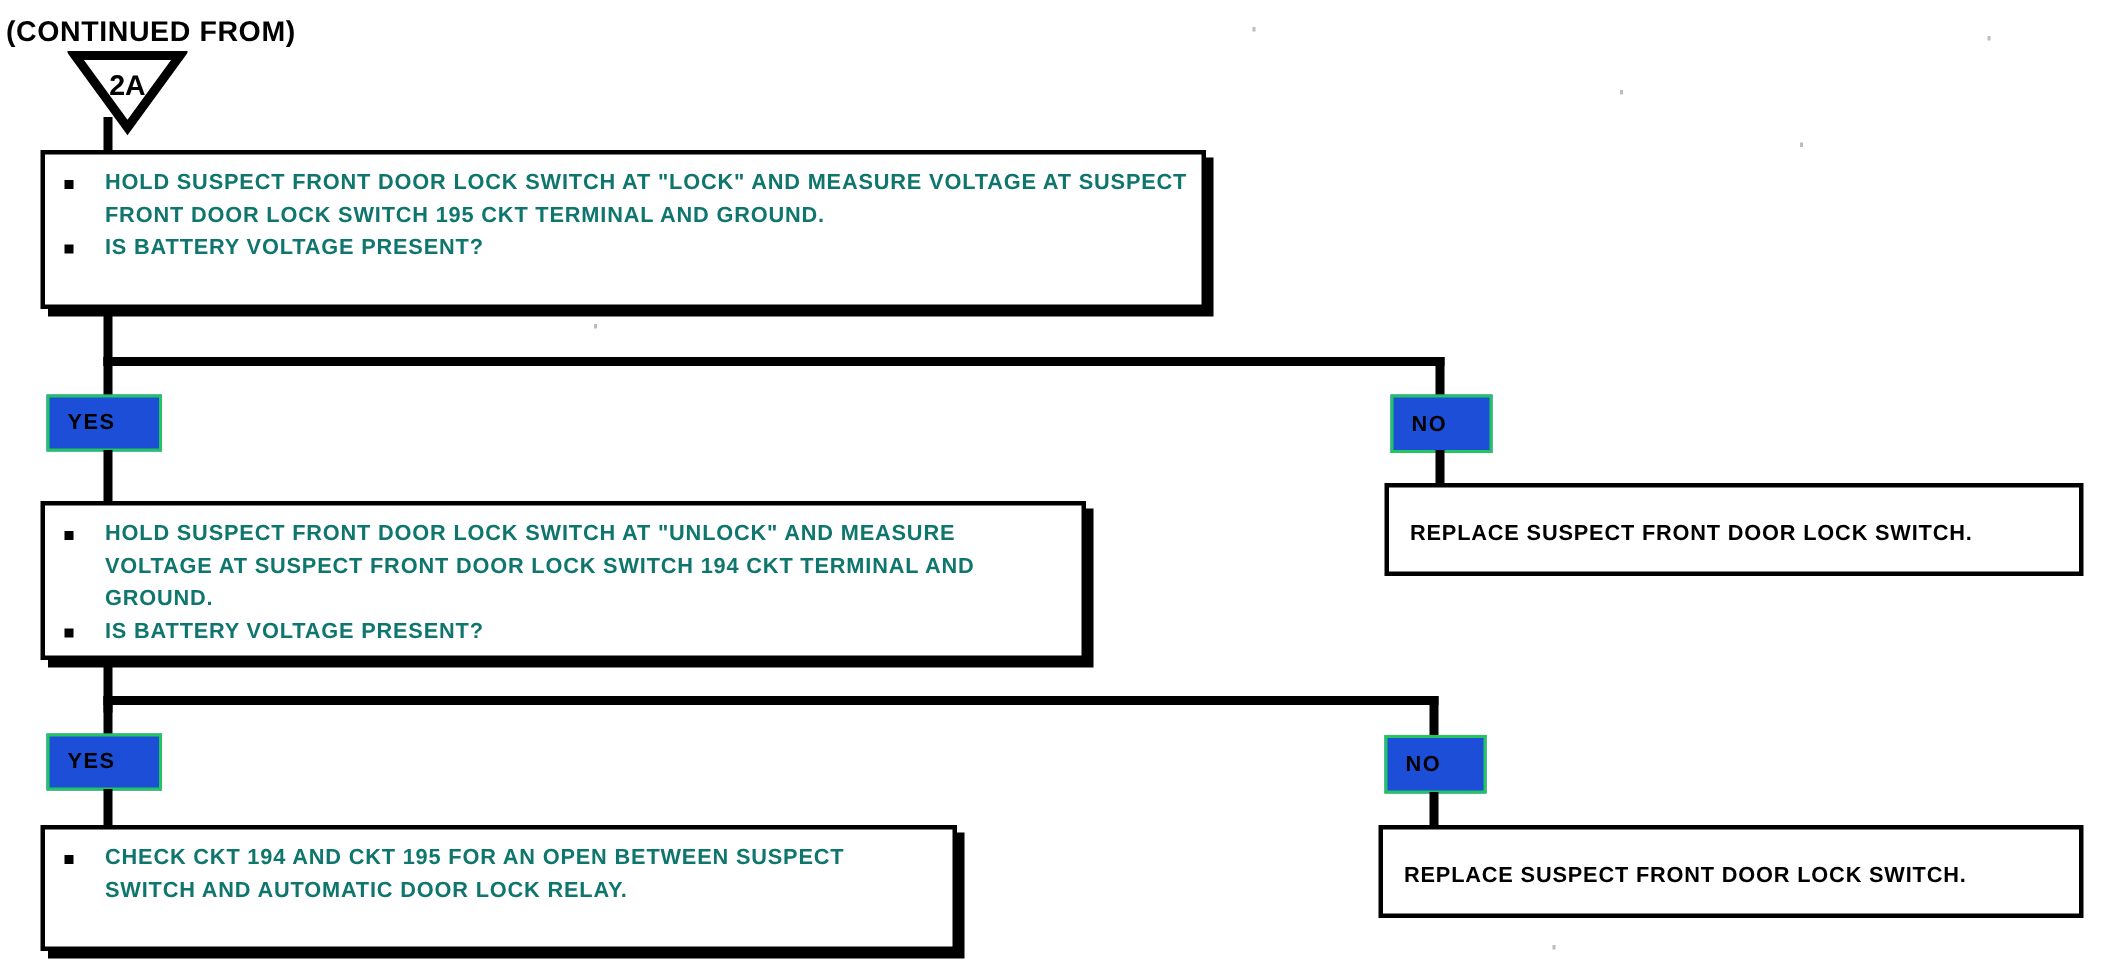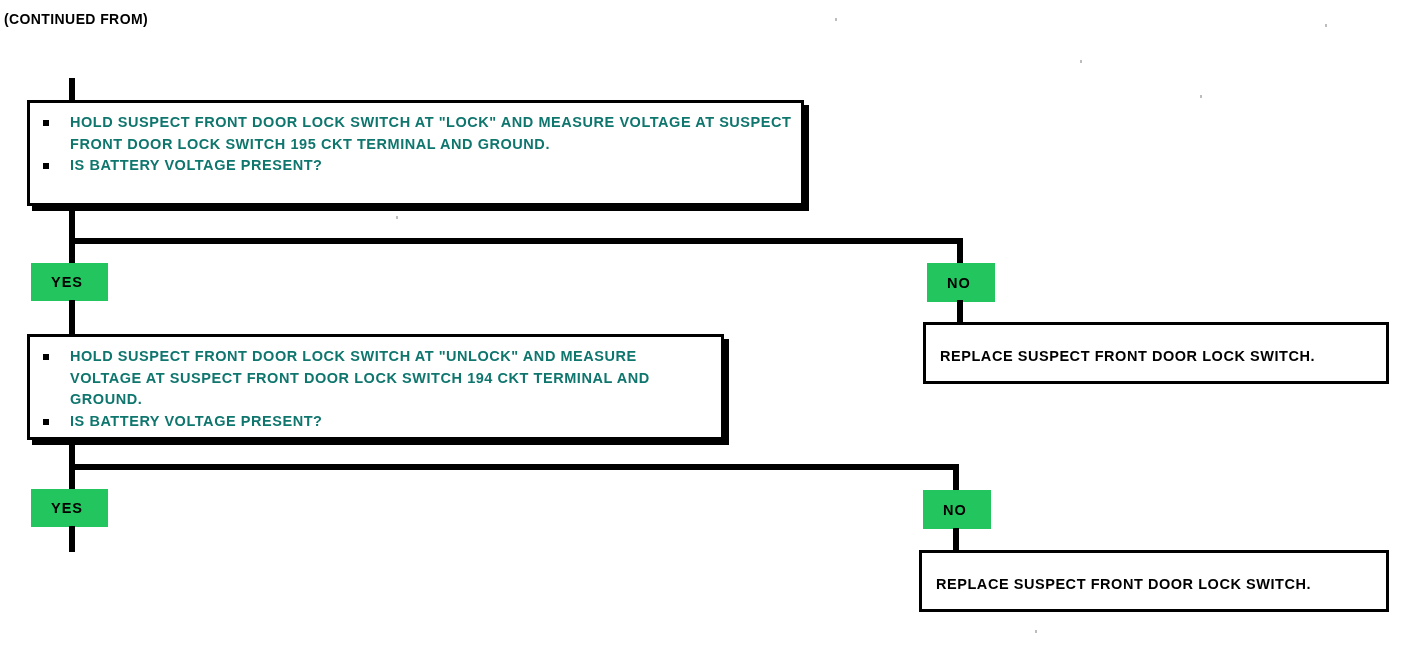--- a/index.html
+++ b/index.html
@@ -12,21 +12,21 @@
   }
   #canvas {
     position: relative;
     width: 1408px;
     height: 646px;
     background: #ffffff;
     overflow: hidden;
   }
   .hdr-label {
     position: absolute;
-    font-size: 14px;
+    font-size: 19px;
     font-weight: bold;
     letter-spacing: 0.4px;
     color: #000;
     white-space: nowrap;
   }
   
   .box {
     position: absolute;
     border: 3px solid #000;
     background: #fff;
@@ -62,22 +62,22 @@
     padding: 20px 8px 8px 14px;
     font-size: 14.5px;
     font-weight: bold;
     letter-spacing: 0.55px;
     line-height: 23px;
     color: #000;
   }
   
   .tag-box {
     position: absolute;
-    border: 8px solid #22c55e;
-    background: #22c55e;
+    border: 2px solid #22c55e;
+    background: #1d4ed8;
     box-sizing: border-box;
     display: flex;
     align-items: center;
     justify-content: flex-start;
   }
   .tag-box span {
     font-size: 14.5px;
     font-weight: bold;
     letter-spacing: 1px;
     padding-left: 12px;
@@ -113,20 +113,26 @@
 
   <div class="speck" style="left:835px; top:18px;"></div>
   <div class="speck" style="left:1325px; top:24px;"></div>
   <div class="speck" style="left:1080px; top:60px;"></div>
   <div class="speck" style="left:1200px; top:95px;"></div>
   <div class="speck" style="left:1035px; top:630px;"></div>
   <div class="speck" style="left:396px; top:216px;"></div>
 
   <div class="hdr-label" style="left:4px; top:11px;">(CONTINUED FROM)</div>
 
+  <div class="connector" style="left:45px; top:33px;">
+    <svg width="80" height="62" viewBox="0 0 80 62" xmlns="http://www.w3.org/2000/svg">
+      <polygon points="5,4 75,4 40,52" fill="none" stroke="#000" stroke-width="6"></polygon>
+      <text x="40" y="30" font-family="Liberation Sans, sans-serif" font-size="19" font-weight="bold" text-anchor="middle" fill="#000">2A</text>
+    </svg>
+  </div>
 
   <div class="vline" style="left:69px; top:78px; height:23px;"></div>
 
   <div class="box shadowed" style="left:27px; top:100px; width:777px; height:106px;">
     <ul class="bullets">
       <li>HOLD SUSPECT FRONT DOOR LOCK SWITCH AT "LOCK" AND MEASURE VOLTAGE AT SUSPECT FRONT DOOR LOCK SWITCH 195 CKT TERMINAL AND GROUND.</li>
       <li>IS BATTERY VOLTAGE PRESENT?</li>
     </ul>
   </div>
 
@@ -167,18 +173,23 @@
     <span>YES</span>
   </div>
 
   <div class="tag-box" style="left:923px; top:490px; width:68px; height:39px;">
     <span>NO</span>
   </div>
 
   <div class="vline" style="left:69px; top:526px; height:26px;"></div>
   <div class="vline" style="left:953px; top:528px; height:23px;"></div>
 
+  <div class="box shadowed" style="left:27px; top:550px; width:611px; height:84px;">
+    <ul class="bullets">
+      <li>CHECK CKT 194 AND CKT 195 FOR AN OPEN BETWEEN SUSPECT SWITCH AND AUTOMATIC DOOR LOCK RELAY.</li>
+    </ul>
+  </div>
 
   <div class="box" style="left:919px; top:550px; width:470px; height:62px;">
     <div class="plaintext">REPLACE SUSPECT FRONT DOOR LOCK SWITCH.</div>
   </div>
 
 </div>
 
 </body></html>

